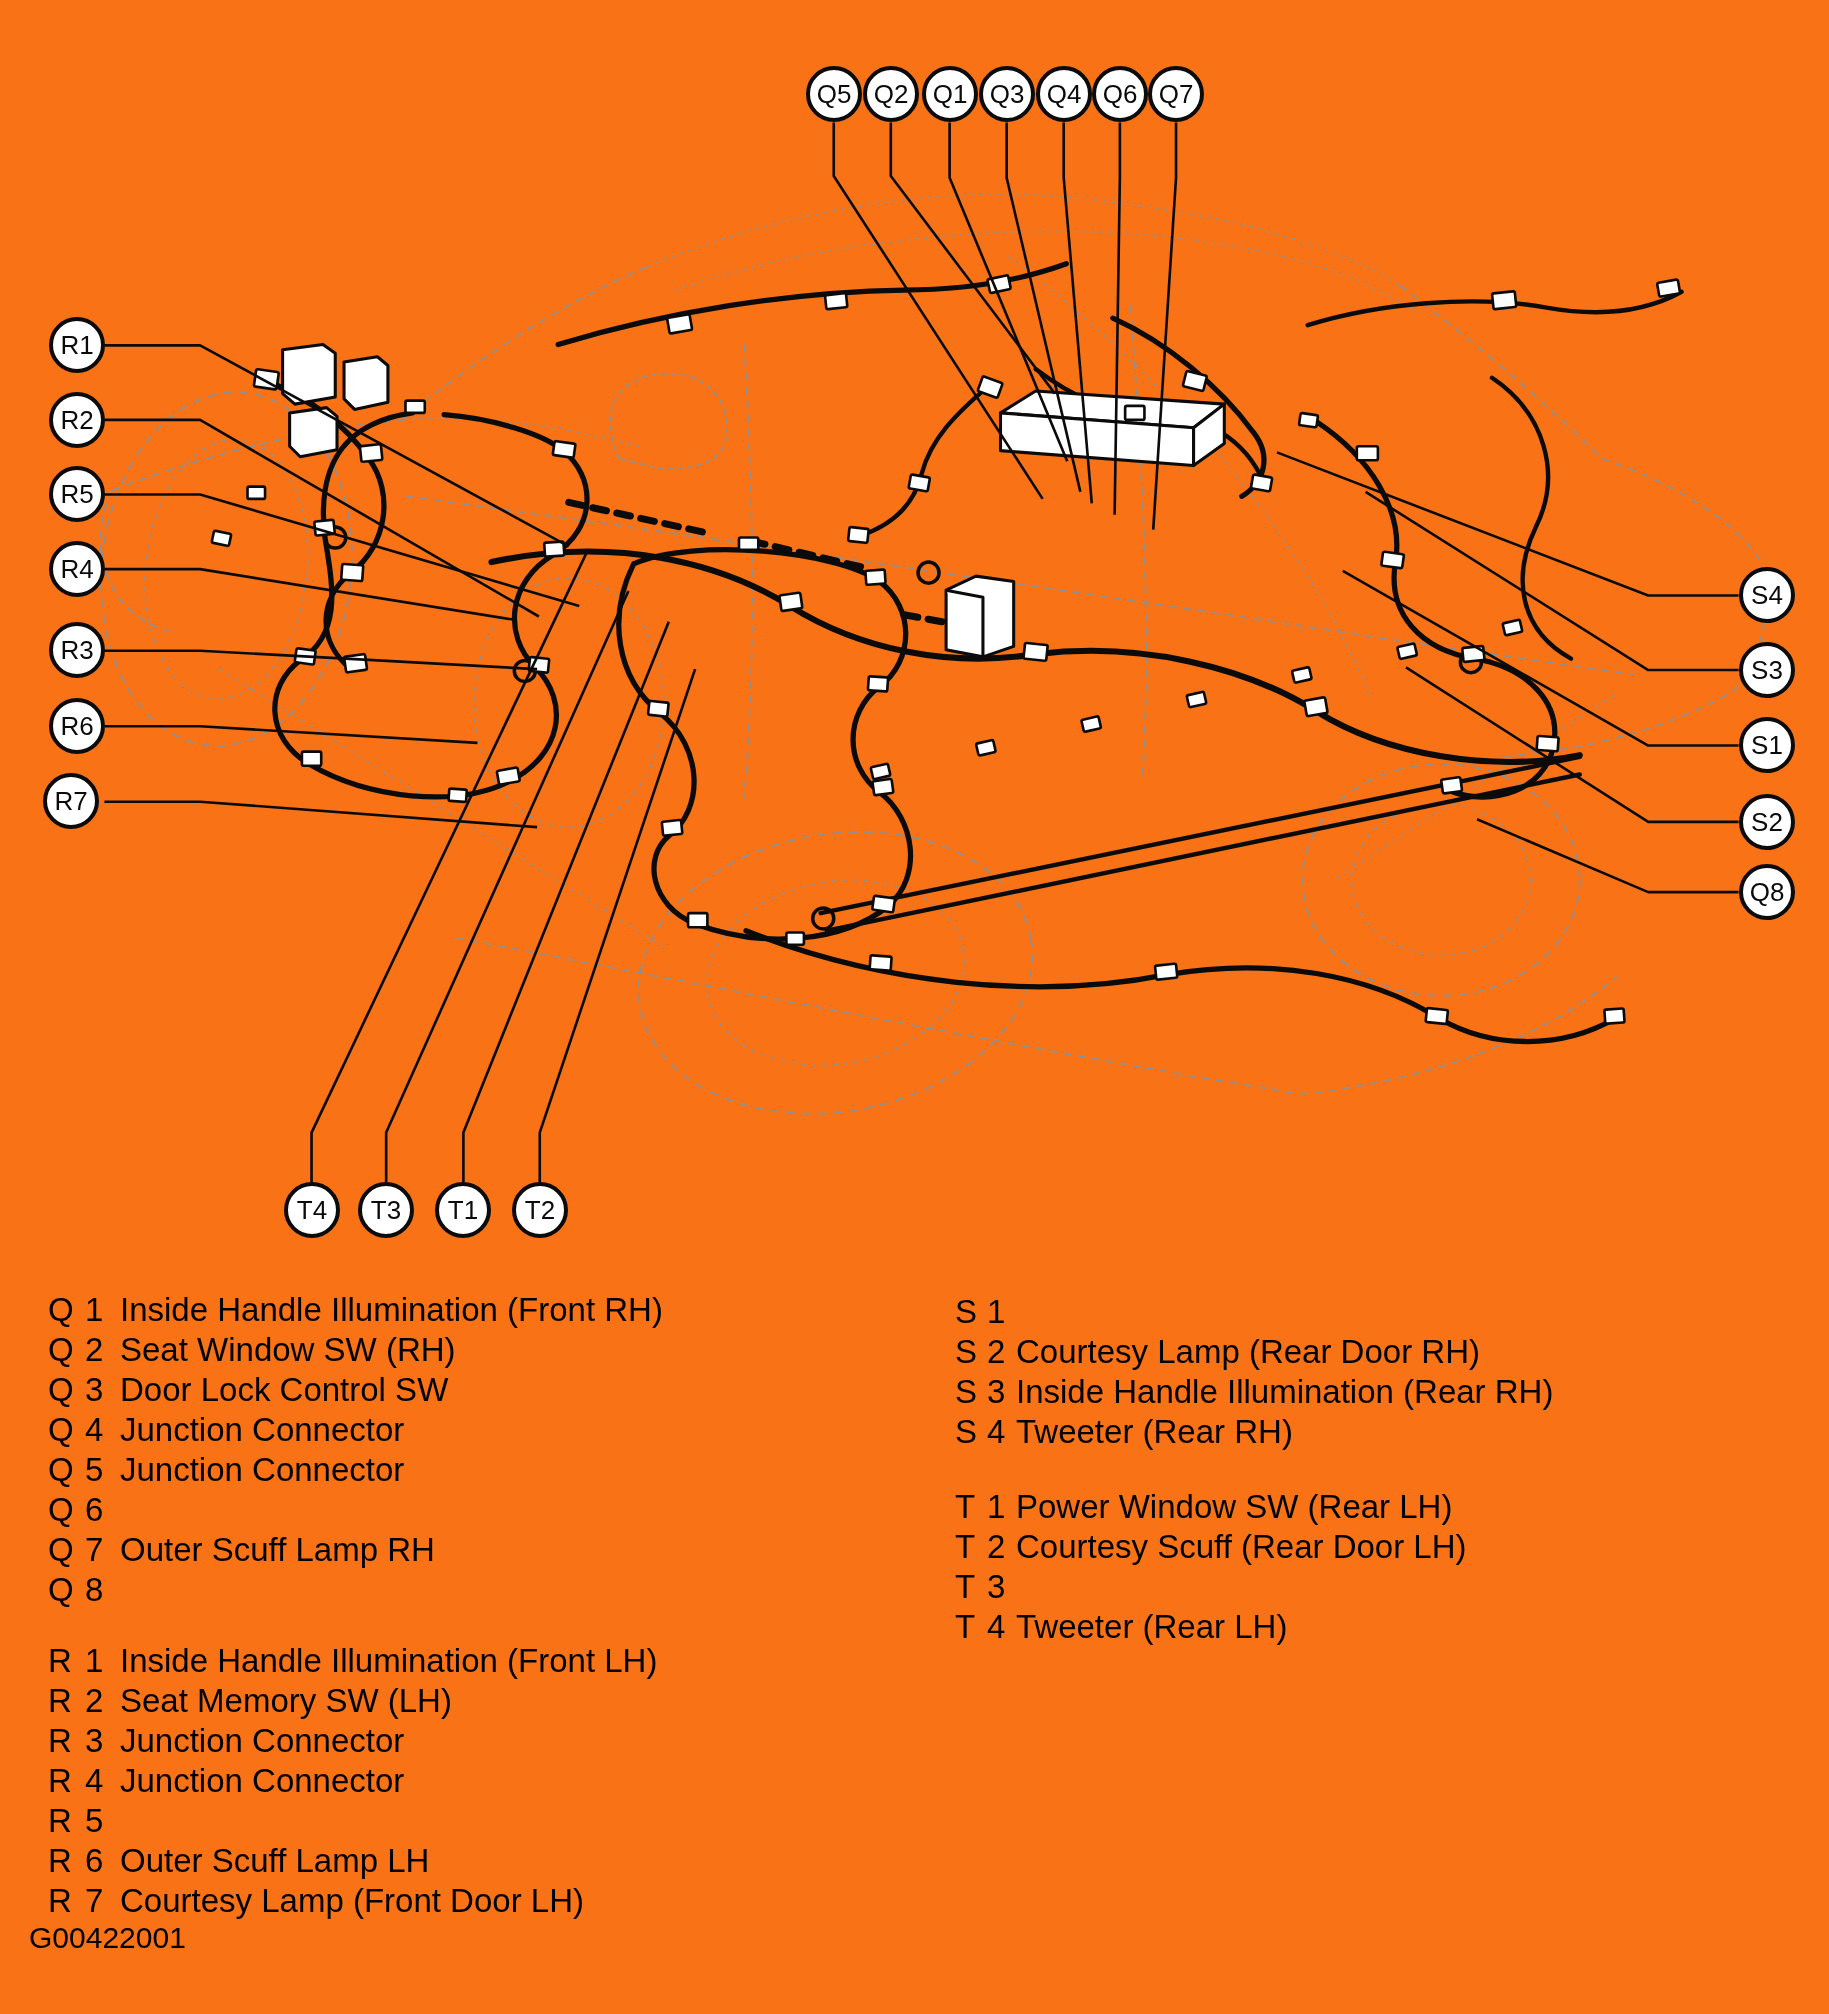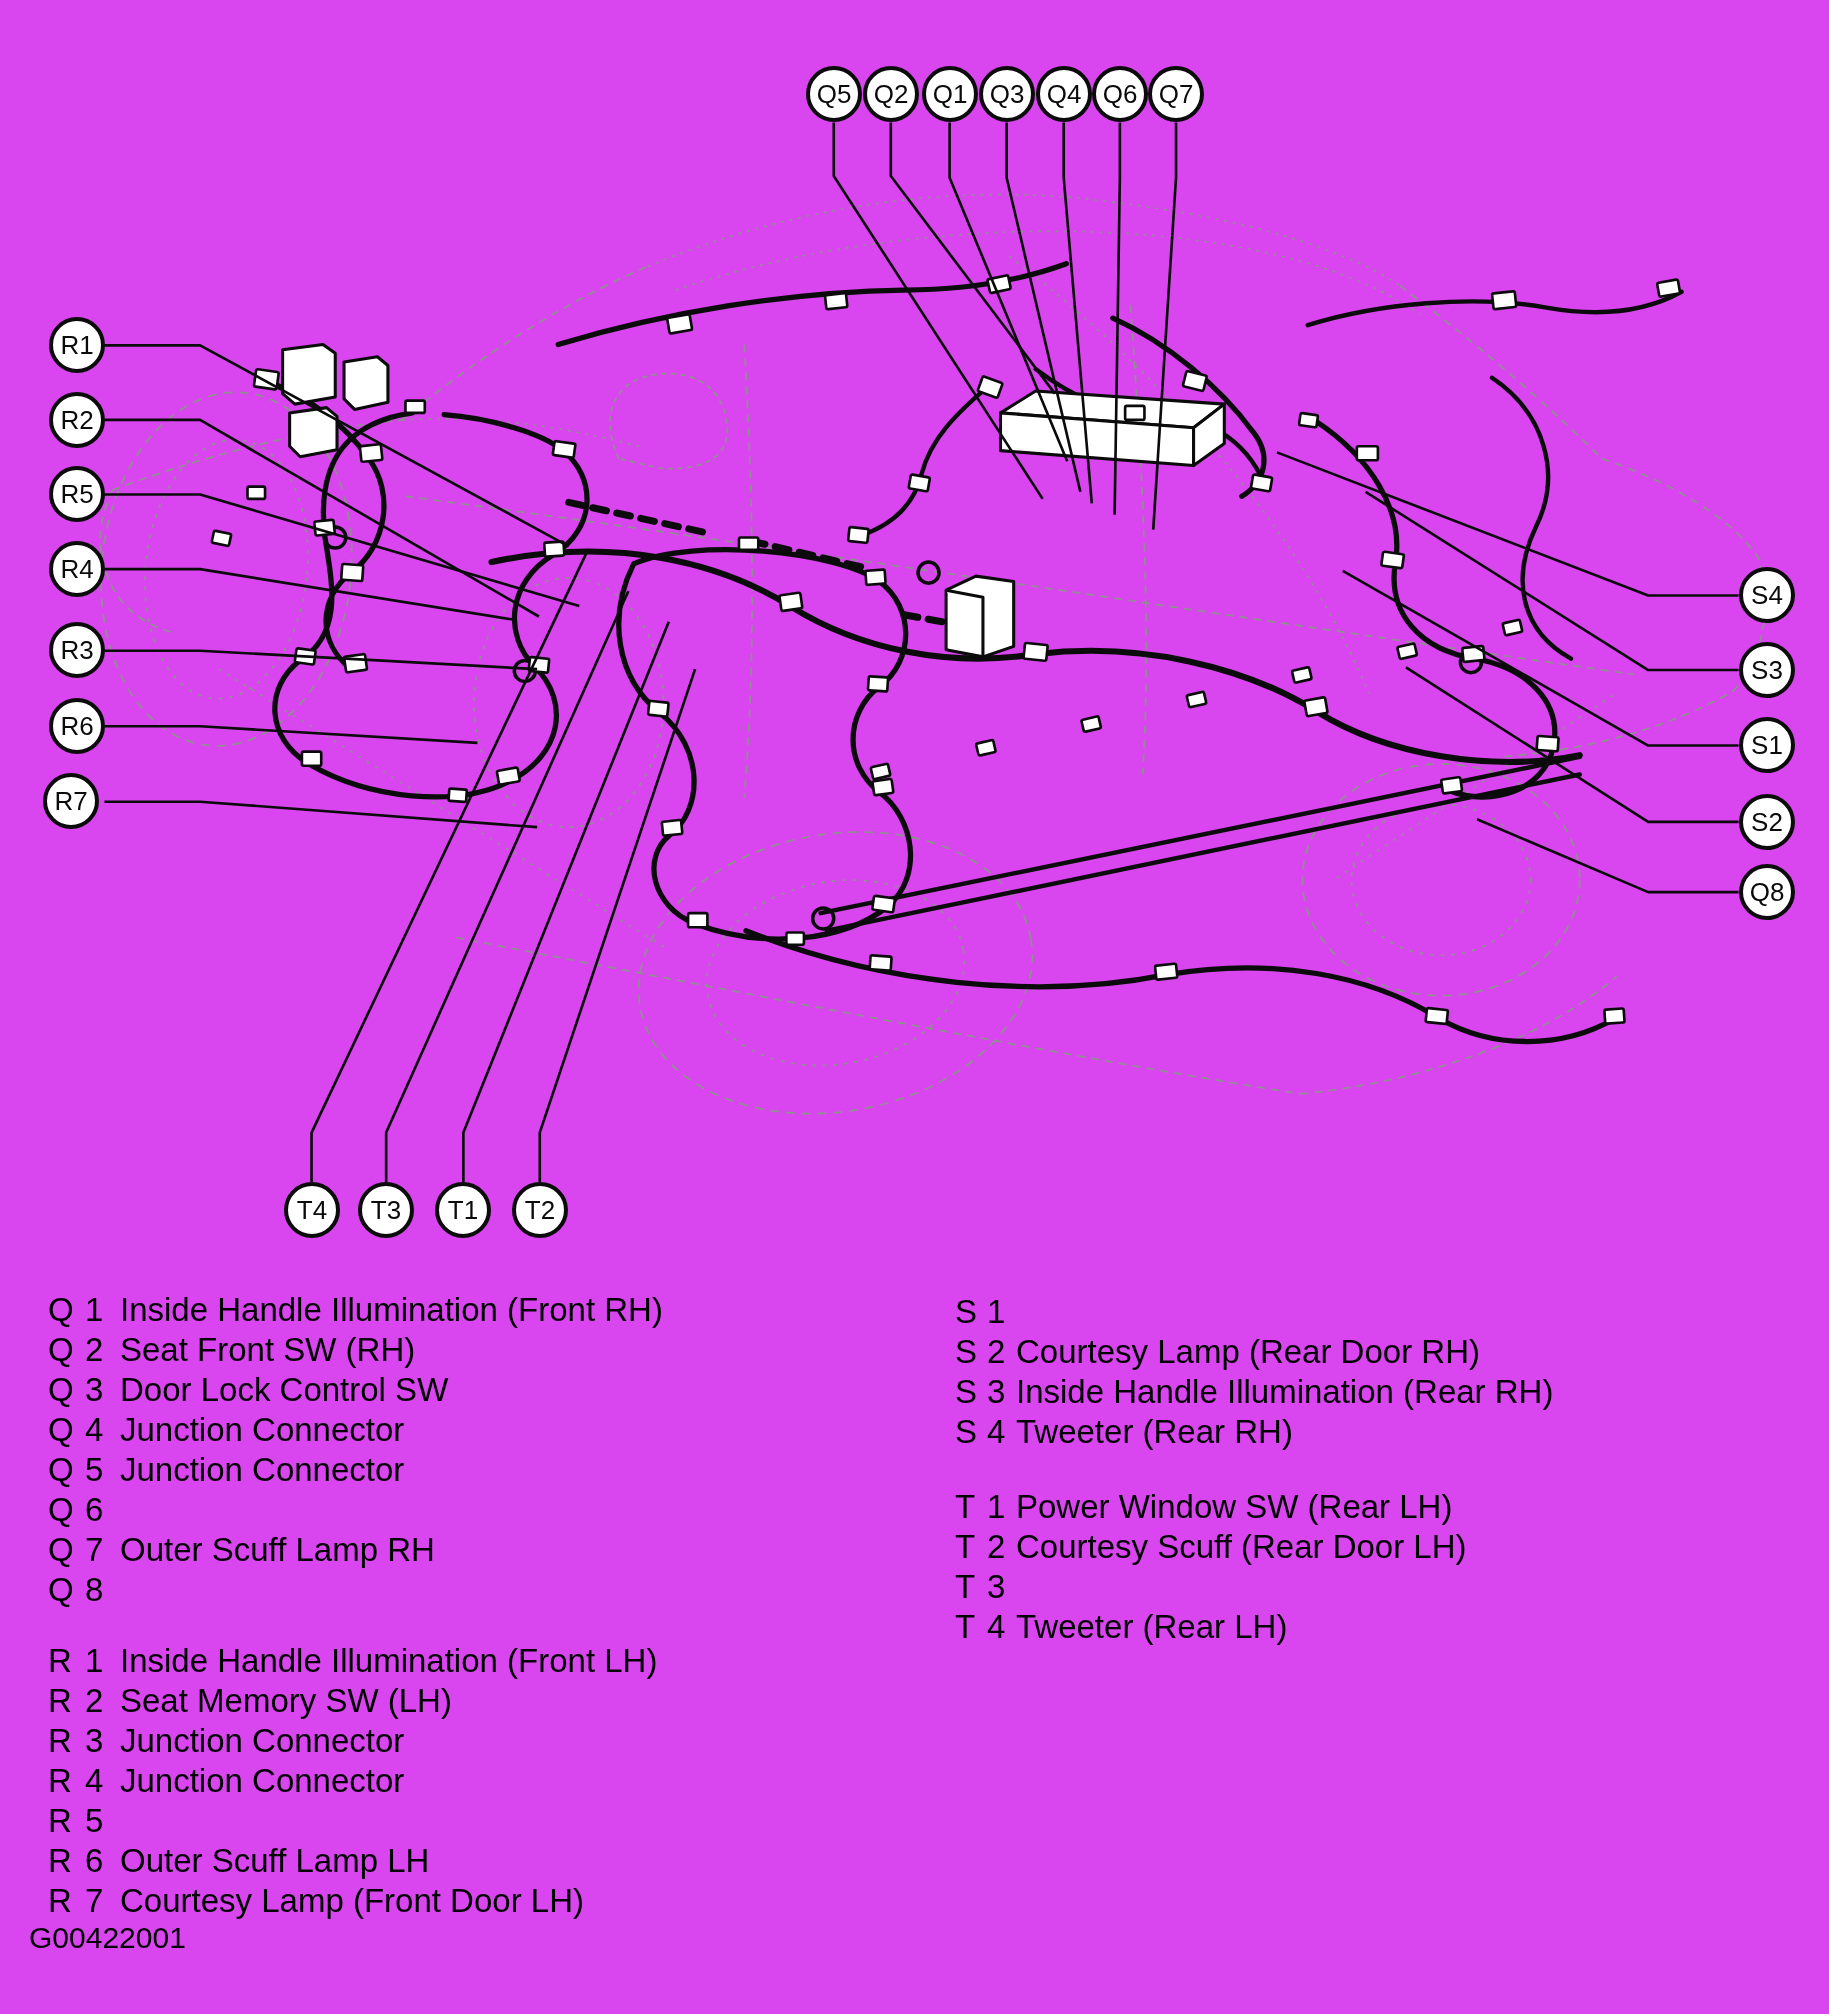--- a/index.html
+++ b/index.html
@@ -1,17 +1,17 @@
 <!DOCTYPE html>
 <html style="font-size:14px"><head>
 <meta charset="utf-8">
 <style>
   html,body{margin:0;padding:0;background:#ffffff;}
   body{width:1829px;height:2015px;font-family:"Liberation Sans",sans-serif;}
-  .stage{position:relative;width:1829px;height:2015px;background:#d946ef;overflow:hidden;}
+  .stage{position:relative;width:1829px;height:2015px;background:#f97316;overflow:hidden;}
   svg.diagram{position:absolute;left:0;top:0;}
 
   .callout{
     position:absolute;width:56px;height:56px;box-sizing:border-box;
     border:4.4px solid #0b0b0b;border-radius:50%;background:#fff;
     display:flex;align-items:center;justify-content:center;
     font-size:26px;font-weight:400;color:#0b0b0b;letter-spacing:0px;
   }
 
   .legend-block{position:absolute;color:#000;}
@@ -225,21 +225,21 @@
 
   <div class="legend-block" style="left:48px;top:1290px;">
     <div class="lrow">
         <span class="lmark">Q</span>
         <span class="lnum">1</span>
         <span class="llabel">Inside Handle Illumination (Front RH)</span>
       </div>
     <div class="lrow">
         <span class="lmark">Q</span>
         <span class="lnum">2</span>
-        <span class="llabel">Seat Front SW (RH)</span>
+        <span class="llabel">Seat Window SW (RH)</span>
       </div>
     <div class="lrow">
         <span class="lmark">Q</span>
         <span class="lnum">3</span>
         <span class="llabel">Door Lock Control SW</span>
       </div>
     <div class="lrow">
         <span class="lmark">Q</span>
         <span class="lnum">4</span>
         <span class="llabel">Junction Connector</span>

